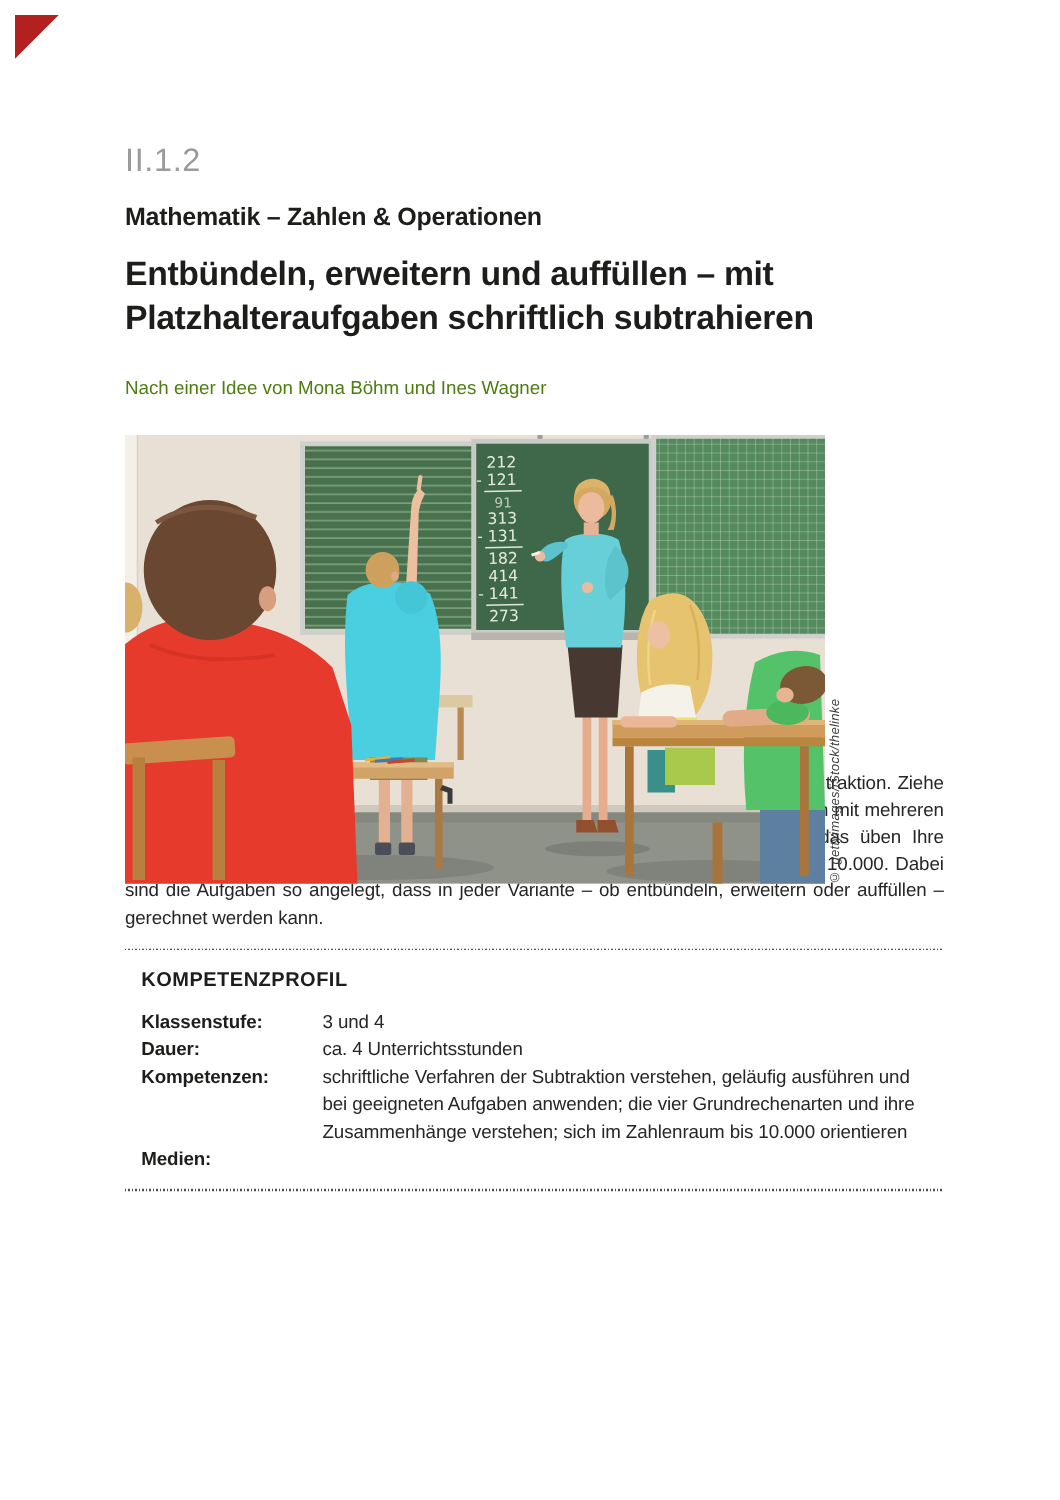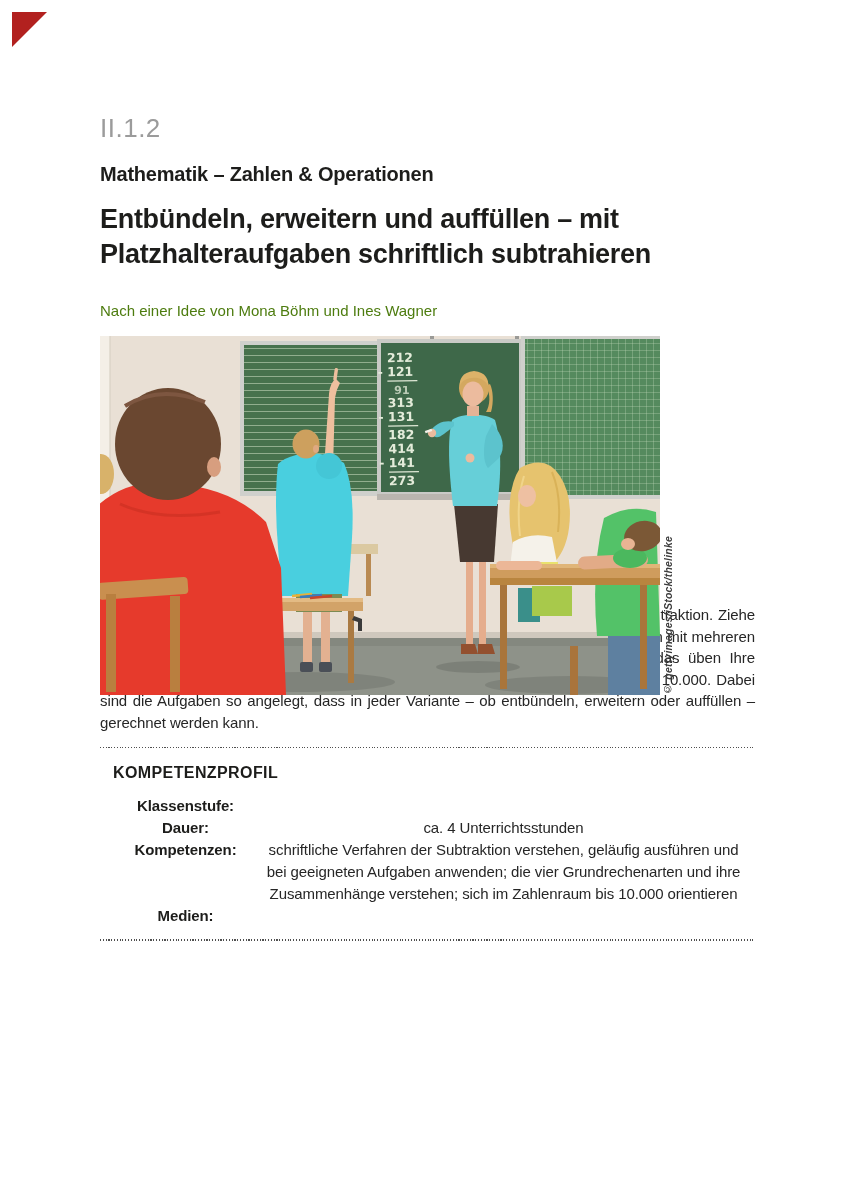--- a/index.html
+++ b/index.html
@@ -9,37 +9,37 @@
   }
   .corner-triangle{
     position:absolute;left:12px;top:12px;width:0;height:0;
     border-top:35px solid #b2211f;border-right:35px solid transparent;
   }
   .content{position:absolute;left:100px;top:16px;width:655px;}
   .section-number{margin-top:97px;font-size:26px;line-height:30px;color:#9b9b9b;letter-spacing:.5px;}
   .subject{margin-top:19px;font-size:20px;line-height:25px;font-weight:bold;color:#1d1d1b;letter-spacing:-.2px;}
   .title{margin-top:15px;font-size:27px;line-height:35px;font-weight:bold;color:#1d1d1b;letter-spacing:-.3px;}
   .byline{margin-top:29px;font-size:15px;line-height:19px;color:#4d7c0f;}
-  .figure{margin-top:16px;position:relative;width:560px;height:261px;font-weight:bold;}
+  .figure{margin-top:28px;position:relative;width:560px;height:261px;}
   .figure svg{display:block;width:560px;height:359px;}
   .credit{
     position:absolute;left:562px;top:0;height:359px;width:16px;
     writing-mode:vertical-rl;transform:rotate(180deg);
     font-size:10.5px;font-style:italic;color:#3c3c3c;letter-spacing:.2px;white-space:nowrap;
   }
   .intro{margin-top:7px;font-size:15px;line-height:21.5px;text-align:justify;color:#262626;letter-spacing:-.1px;}
   .profile-box{margin-top:14px;}
   .dotted-line{
     height:1.4px;
     background-image:repeating-linear-gradient(90deg,#4f4f4f 0,#4f4f4f 1.1px,transparent 1.1px,transparent 2.8px);
   }
   .box-inner{padding:15px 6px 12px 13px;}
   .box-heading{font-size:16px;font-weight:bold;color:#1d1d1b;letter-spacing:.4px;line-height:19px;}
   .rows{margin-top:13px;}
-  .row{display:flex;align-items:flex-start;font-size:15px;line-height:22px;letter-spacing:-.1px;text-align:center;}
+  .row{display:flex;align-items:flex-start;font-size:15px;line-height:22px;letter-spacing:-.1px;}
   .row-label{flex:0 0 145px;font-weight:bold;color:#1d1d1b;}
   .row-value{flex:1;color:#262626;}
 </style>
 </head>
 <body>
 
 <div class="page">
 
   <div class="corner-triangle" style="border-top-color: rgb(178, 33, 31);"></div>
 
@@ -202,20 +202,21 @@
 
     <p class="intro" style="margin-bottom:0;">Kaum ein Rechenverfahren wird so unterschiedlich vermittelt wie die schriftliche Subtraktion. Ziehe ich ab oder ergänze ich? Rechne ich von oben oder unten? Wie geht das, wenn man mit mehreren Subtrahenden rechnen soll? Und was mache ich bei Platzhalteraufgaben? All das üben Ihre Schülerinnen und Schüler in dieser Unterrichtseinheit im Zahlenraum bis 1.000 und 10.000. Dabei sind die Aufgaben so angelegt, dass in jeder Variante – ob entbündeln, erweitern oder auffüllen – gerechnet werden kann.</p>
 
     <div class="profile-box">
       <div class="dotted-line"></div>
       <div class="box-inner">
         <div class="box-heading">KOMPETENZPROFIL</div>
         <div class="rows">
           <div class="row">
             <div class="row-label">Klassenstufe:</div>
+            <div class="row-value">3 und 4</div>
           </div>
           <div class="row">
             <div class="row-label">Dauer:</div>
             <div class="row-value">ca. 4 Unterrichtsstunden</div>
           </div>
           <div class="row">
             <div class="row-label">Kompetenzen:</div>
             <div class="row-value">schriftliche Verfahren der Subtraktion verstehen, geläufig ausführen und bei geeigneten Aufgaben anwenden; die vier Grundrechenarten und ihre Zusammenhänge verstehen; sich im Zahlenraum bis 10.000 orientieren</div>
           </div>
           <div class="row">

